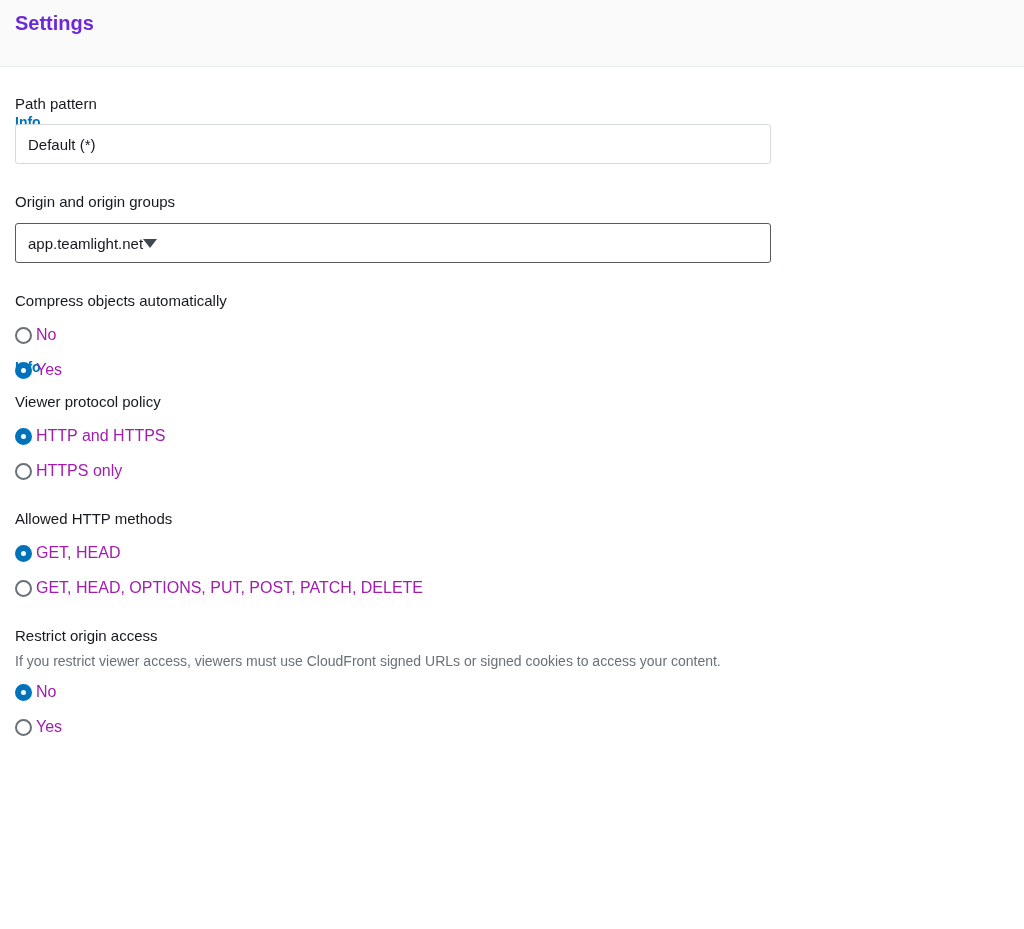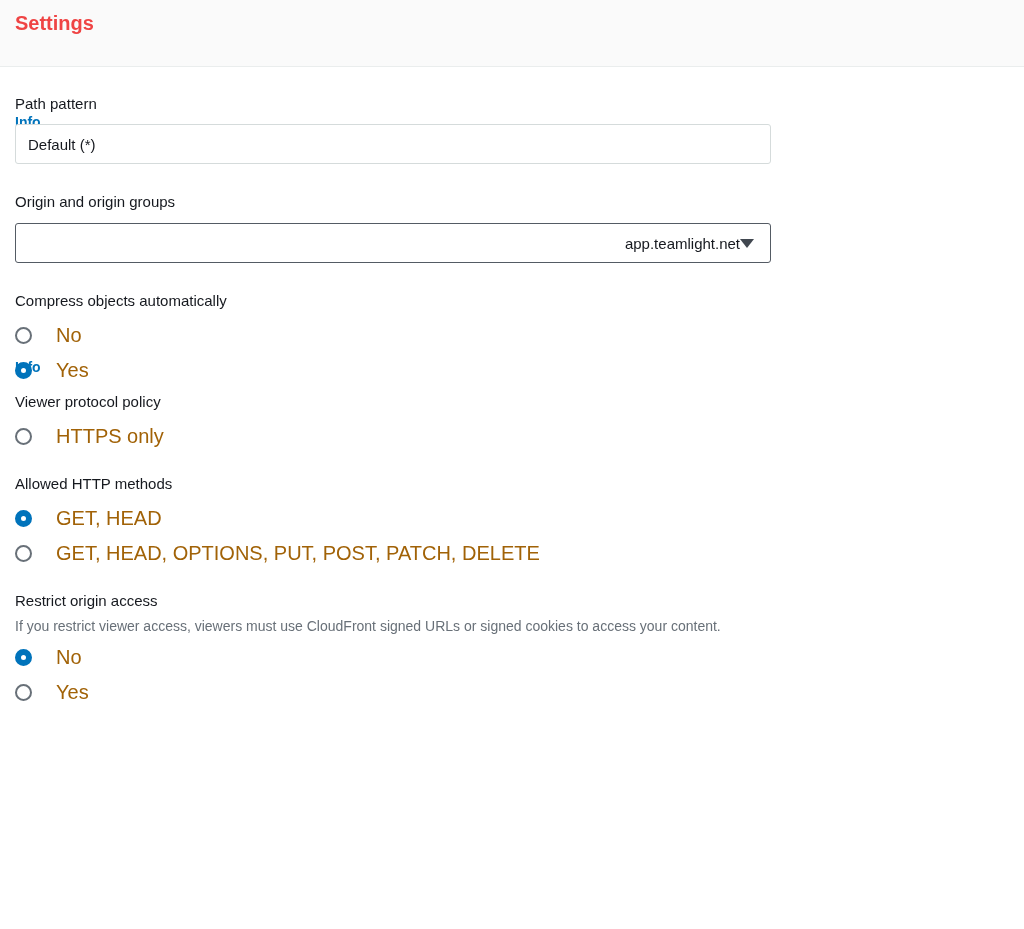--- a/index.html
+++ b/index.html
@@ -12,21 +12,21 @@
     overflow: hidden;
   }
   .page-header {
     height: 67px;
     background: #fafafa;
     border-bottom: 1px solid #eaeded;
     padding: 10px 16px 0 15px;
   }
   .page-header h1 {
     margin: 0; padding-top: 2px;
-    font-size: 20px; font-weight: bold; color: #ef4444;
+    font-size: 20px; font-weight: bold; color: #6d28d9;
   }
   .content { padding: 28px 16px 0 15px; }
 
   .label-row {
     display: flex; align-items: flex-start;
     margin-bottom: 11px; height: 18px; flex-direction: column;
   }
   .field-label {
     font-size: 15px; color: #16191f; line-height: 18px;
   }
@@ -46,21 +46,21 @@
     font-size: 15px; color: #16191f;
     padding: 7px 12px; background: #ffffff;
     outline: none;
   }
   .field-block { margin-bottom: 29px; }
 
   .select-box {
     width: 756px; height: 40px;
     border: 1px solid #545b64; border-radius: 3px;
     background: #ffffff;
-    display: flex; align-items: center; justify-content: flex-end;
+    display: flex; align-items: center; justify-content: flex-start;
     padding: 0 16px 0 12px;
     font-size: 15px; color: #16191f;
     cursor: pointer;
   }
   .caret-down {
     width: 0; height: 0;
     border-left: 7px solid transparent;
     border-right: 7px solid transparent;
     border-top: 9px solid #414750;
   }
@@ -73,22 +73,22 @@
   }
   .radio-dot {
     width: 17px; height: 17px;
     border-radius: 50%;
     border: 2px solid #687078;
     background: #ffffff;
     flex: 0 0 17px;
   }
   .radio-dot.checked { border: 6px solid #0073bb; }
   .radio-label {
-    font-size: 20px; color: #a16207;
-    margin-left: 24px; line-height: 24px;
+    font-size: 16px; color: #a21caf;
+    margin-left: 4px; line-height: 24px;
   }
 
   .section-title {
     margin: 39px 0 42px 0;
     font-size: 19px; font-weight: bold; color: #16191f;
     line-height: 24px;
   }
   .group-block { margin-bottom: 27px; }
   .group-label {
     font-size: 15px; color: #16191f; line-height: 18px;
@@ -143,20 +143,24 @@
         <span class="radio-label">Yes</span>
       </div>
     </div>
   </div>
 
 
   <div class="group-block">
     <div class="group-label">Viewer protocol policy</div>
     <div class="radio-group">
       <div class="radio-row">
+        <span class="radio-dot checked"></span>
+        <span class="radio-label">HTTP and HTTPS</span>
+      </div>
+      <div class="radio-row">
         <span class="radio-dot"></span>
         <span class="radio-label">HTTPS only</span>
       </div>
     </div>
   </div>
 
   <div class="group-block">
     <div class="group-label">Allowed HTTP methods</div>
     <div class="radio-group">
       <div class="radio-row">

